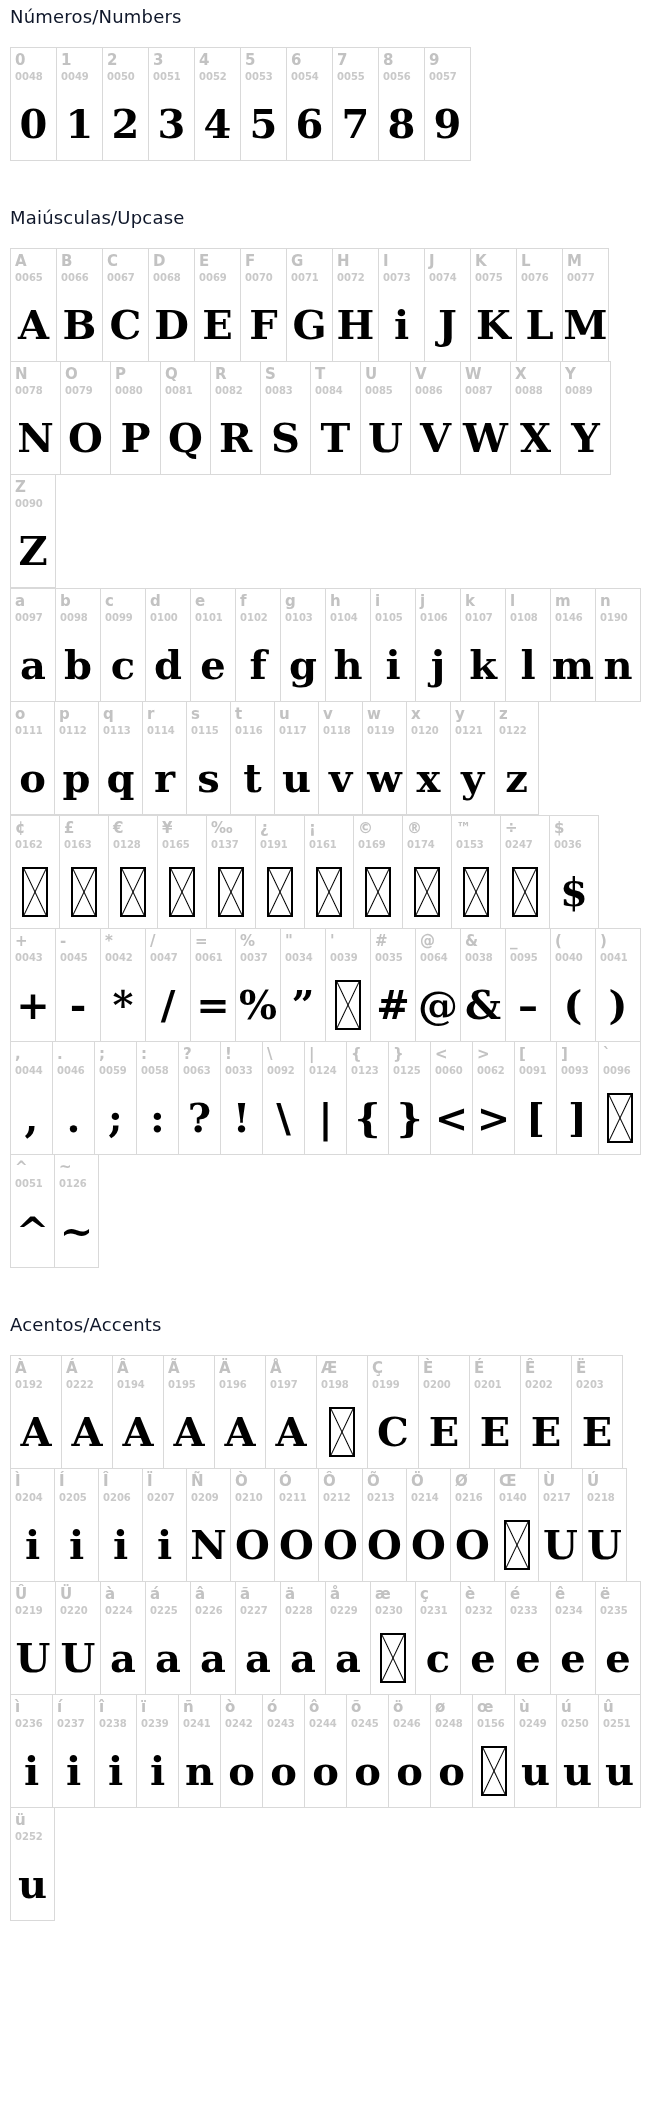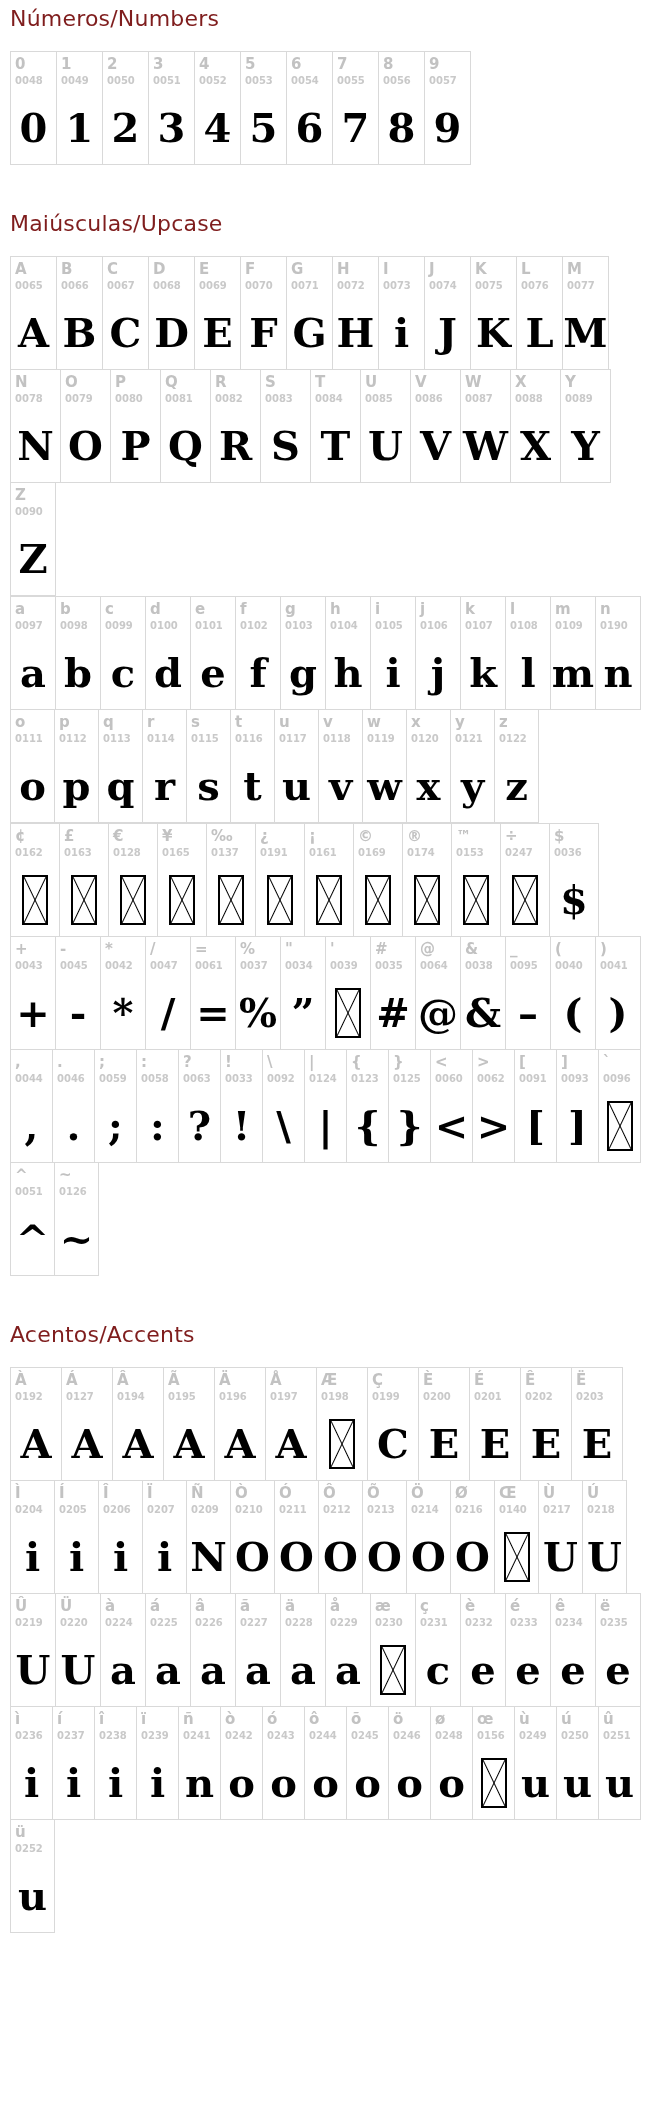--- a/index.html
+++ b/index.html
@@ -1,19 +1,19 @@
 <!DOCTYPE html>
 <html><head>
 <meta charset="utf-8">
 <style>
   html,body{margin:0;background:#fff}
   body{width:661px;min-height:2121px;box-sizing:border-box;padding:4px 0 30px 10px;
        font-family:"DejaVu Sans",sans-serif}
-  .section-title{font-family:"DejaVu Sans",sans-serif;font-size:22px;font-weight:400;
-       color:#7f1d1d;margin:46px 0 20px 0;letter-spacing:.2px}
+  .section-title{font-family:"DejaVu Sans",sans-serif;font-size:18px;font-weight:400;
+       color:#0f172a;margin:46px 0 20px 0;letter-spacing:.2px}
   section:first-child .section-title{margin-top:2px}
   .grid{font-size:0}
   .row{white-space:nowrap;height:114px}
   .row + .row{margin-top:-1px}
   .cell{display:inline-block;vertical-align:top;box-sizing:border-box;height:114px;
        border:1px solid #d9d9d9;background:#fff;position:relative;margin-left:-1px}
   .cell:first-child{margin-left:0}
   .ref{padding:3px 0 0 4px;line-height:1.05}
   .ref-ch{display:block;font:bold 15px "DejaVu Sans",sans-serif;color:#c2c2c2}
   .ref-code{display:block;font:bold 10px "DejaVu Sans",sans-serif;color:#c9c9c9;margin-top:2px}
@@ -184,21 +184,21 @@
               <span class="ref-ch">j</span>
               <span class="ref-code">0106</span>
             </div><div class="big">j</div></div><div class="cell" style="width: 46px;"><div class="ref">
               <span class="ref-ch">k</span>
               <span class="ref-code">0107</span>
             </div><div class="big">k</div></div><div class="cell" style="width: 46px;"><div class="ref">
               <span class="ref-ch">l</span>
               <span class="ref-code">0108</span>
             </div><div class="big">l</div></div><div class="cell" style="width: 46px;"><div class="ref">
               <span class="ref-ch">m</span>
-              <span class="ref-code">0109</span>
+              <span class="ref-code">0146</span>
             </div><div class="big">m</div></div><div class="cell" style="width: 46px;"><div class="ref">
               <span class="ref-ch">n</span>
               <span class="ref-code">0190</span>
             </div><div class="big">n</div></div></div>
         <div class="row"><div class="cell" style="width: 45px;"><div class="ref">
               <span class="ref-ch">o</span>
               <span class="ref-code">0111</span>
             </div><div class="big">o</div></div><div class="cell" style="width: 45px;"><div class="ref">
               <span class="ref-ch">p</span>
               <span class="ref-code">0112</span>
@@ -399,21 +399,21 @@
       </div>
     </section>
     <section class="charmap-section">
       <h2 class="section-title">Acentos/Accents</h2>
       <div class="grid">
         <div class="row"><div class="cell" style="width: 52px;"><div class="ref">
               <span class="ref-ch">À</span>
               <span class="ref-code">0192</span>
             </div><div class="big">A</div></div><div class="cell" style="width: 52px;"><div class="ref">
               <span class="ref-ch">Á</span>
-              <span class="ref-code">0127</span>
+              <span class="ref-code">0222</span>
             </div><div class="big">A</div></div><div class="cell" style="width: 52px;"><div class="ref">
               <span class="ref-ch">Â</span>
               <span class="ref-code">0194</span>
             </div><div class="big">A</div></div><div class="cell" style="width: 52px;"><div class="ref">
               <span class="ref-ch">Ã</span>
               <span class="ref-code">0195</span>
             </div><div class="big">A</div></div><div class="cell" style="width: 52px;"><div class="ref">
               <span class="ref-ch">Ä</span>
               <span class="ref-code">0196</span>
             </div><div class="big">A</div></div><div class="cell" style="width: 52px;"><div class="ref">

